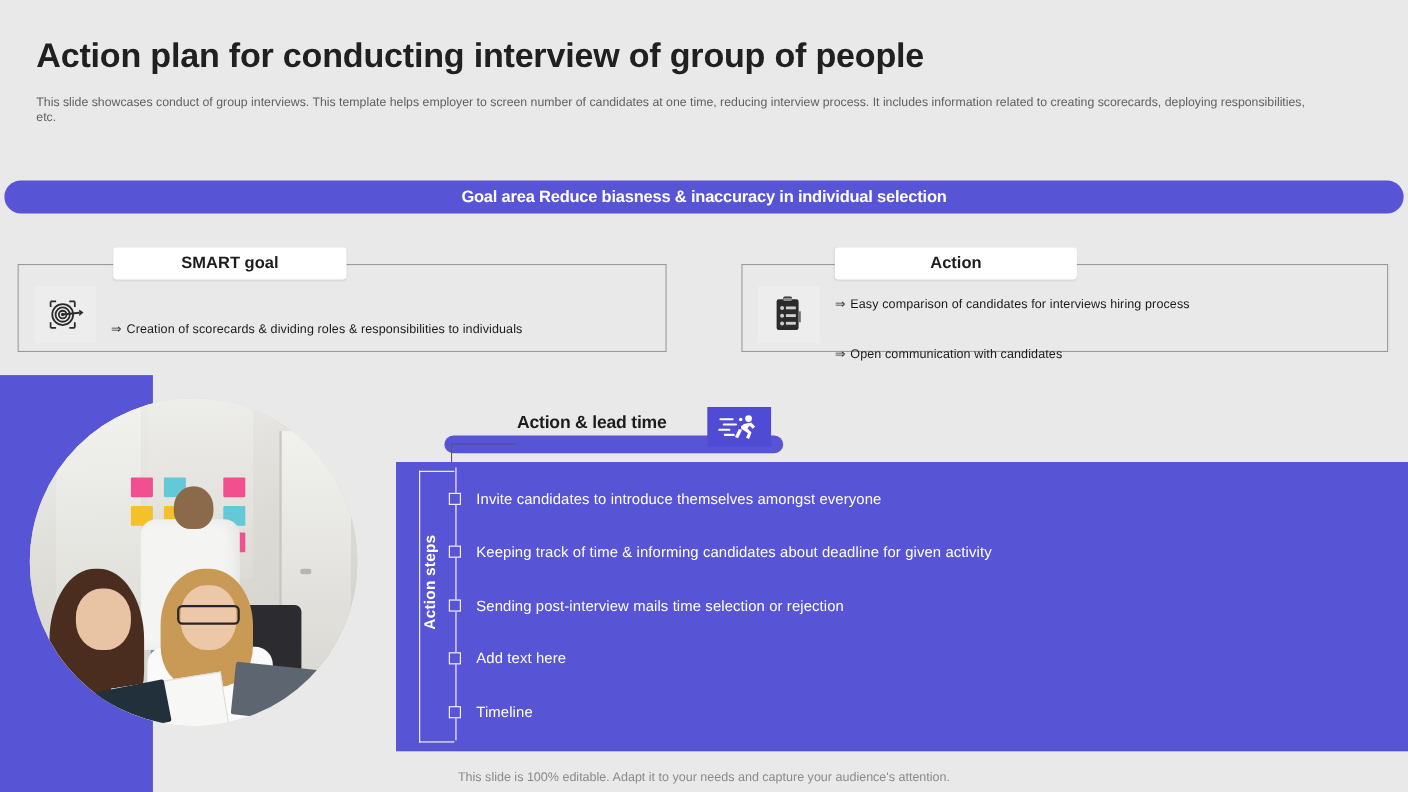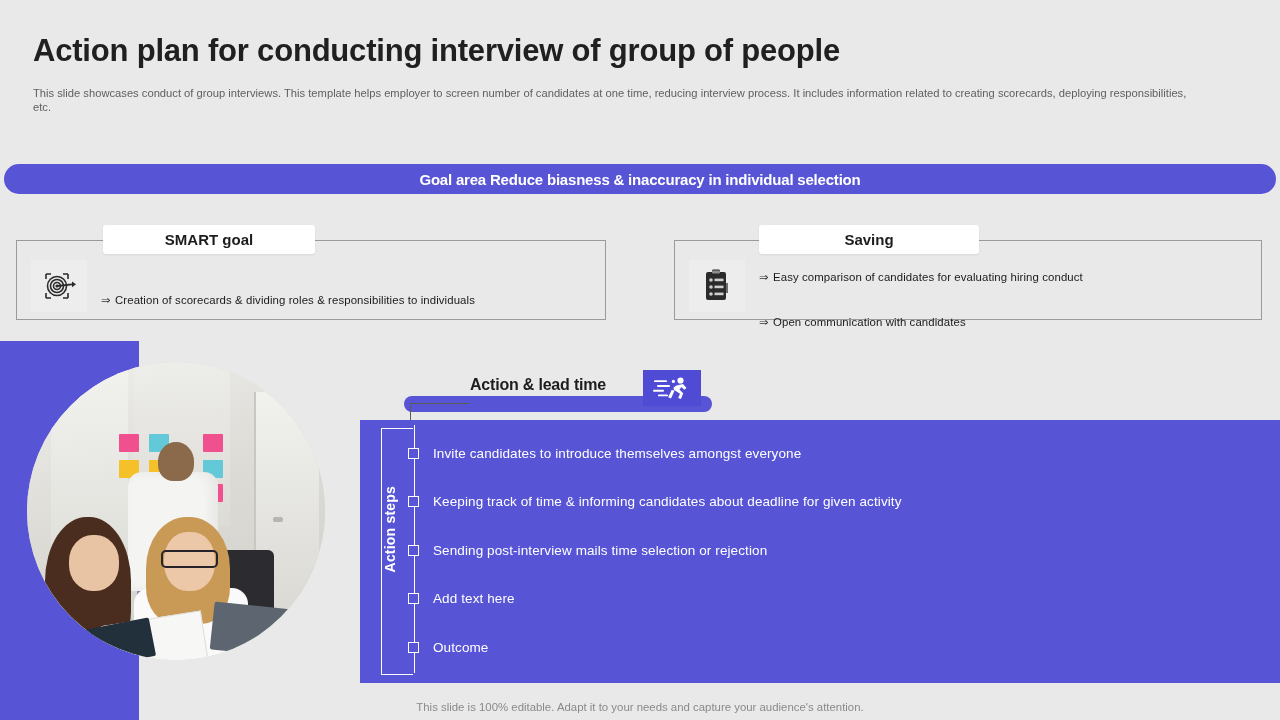--- a/index.html
+++ b/index.html
@@ -250,28 +250,28 @@
           <circle cx="8" cy="18" r="1.8" fill="#cfcfcf"></circle>
           <circle cx="8" cy="25" r="1.8" fill="#cfcfcf"></circle>
           <rect x="11.5" y="9.6" width="9" height="2.6" fill="#cfcfcf"></rect>
           <rect x="11.5" y="16.6" width="9" height="2.6" fill="#cfcfcf"></rect>
           <rect x="11.5" y="23.6" width="9" height="2.6" fill="#cfcfcf"></rect>
           <rect x="23" y="14" width="2" height="10" fill="#6d6d6d"></rect>
         </svg>
       </div>
       <div class="card-list">
         <div class="card-list-item">
-          <span class="arrow-glyph">⇒</span><span>Easy comparison of candidates for evaluating hiring conduct</span>
+          <span class="arrow-glyph">⇒</span><span>Easy comparison of candidates for interviews hiring process</span>
         </div>
         <div class="card-list-item">
           <span class="arrow-glyph">⇒</span><span>Open communication with candidates</span>
         </div>
       </div>
     </div>
-    <div class="card-label card-label-outcome">Saving</div>
+    <div class="card-label card-label-outcome">Action</div>
   </div>
 
   <div class="left-block"></div>
 
   <div class="photo-circle">
     <div class="photo-inner">
       <div class="ph-wall"></div>
       <div class="ph-glass1"></div>
       <div class="ph-glass2"></div>
       <div class="ph-door"></div>
@@ -335,18 +335,18 @@
   <div class="step-row" style="top:542px">
     <span class="step-bullet"></span>
     <span class="step-text">Sending post-interview mails time selection or rejection</span>
   </div>
   <div class="step-row" style="top:590px">
     <span class="step-bullet"></span>
     <span class="step-text">Add text here</span>
   </div>
   <div class="step-row" style="top:639px">
     <span class="step-bullet"></span>
-    <span class="step-text">Outcome</span>
+    <span class="step-text">Timeline</span>
   </div>
 
   <div class="footer">This slide is 100% editable. Adapt it to your needs and capture your audience's attention.</div>
 
 </div>
 
 </body></html>

